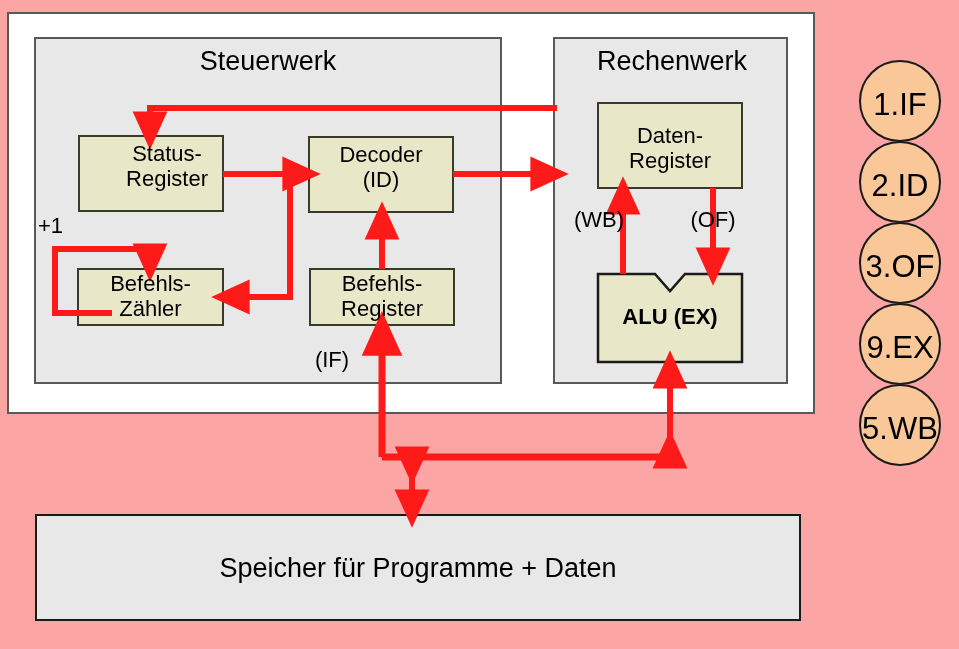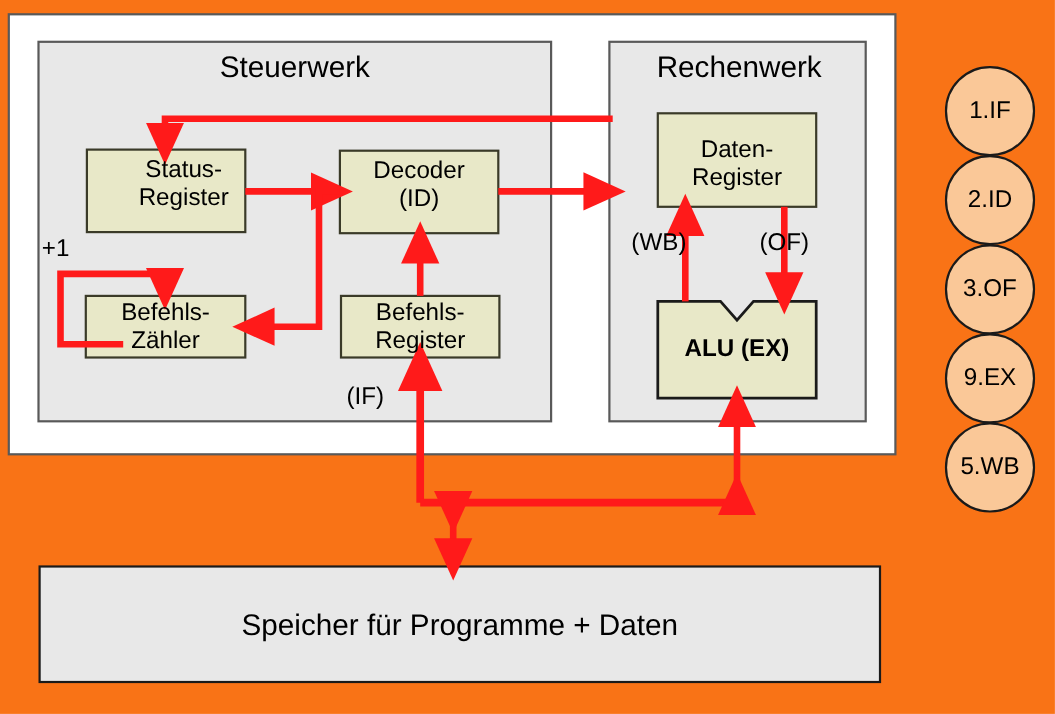--- a/index.html
+++ b/index.html
@@ -7,41 +7,41 @@
     padding: 0;
     background: #ffffff;
   }
   body {
     font-family: "Liberation Sans", sans-serif;
   }
   #stage {
     position: relative;
     width: 959px;
     height: 649px;
-    background: #f97316;
+    background: #fca5a5;
     overflow: hidden;
   }
   #stage svg {
     position: absolute;
     left: 0;
     top: 0;
   }
   .lbl {
     position: absolute;
     color: #000000;
     text-align: center;
     line-height: 1.12;
     white-space: pre-line;
     pointer-events: none;
     font-family: "Liberation Sans", sans-serif;
   }
   .box-lbl  { font-size: 22px; }
   .grp-lbl  { font-size: 27px; }
   .mem-lbl  { font-size: 27px; }
-  .stage-lbl{ font-size: 22px; }
+  .stage-lbl{ font-size: 31px; }
   .edge-lbl { font-size: 22px; }
   .alu-lbl  { font-size: 22px; font-weight: bold; }
 </style>
 </head>
 <body>
 
 <div id="stage">
 
   <svg width="959" height="649" viewBox="0 0 959 649">
     <defs>

